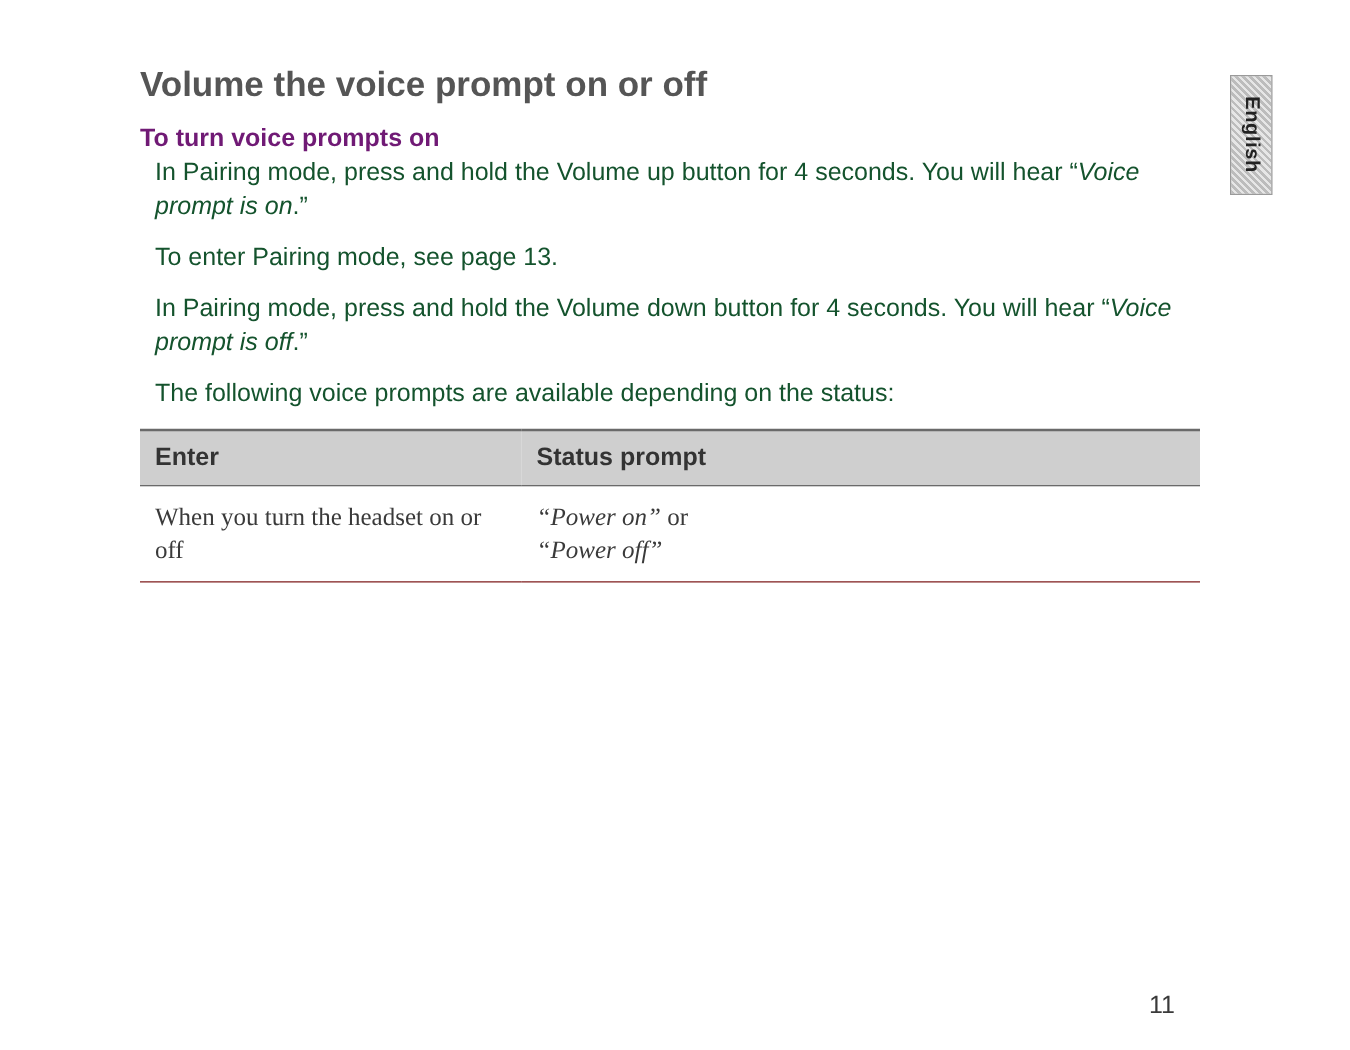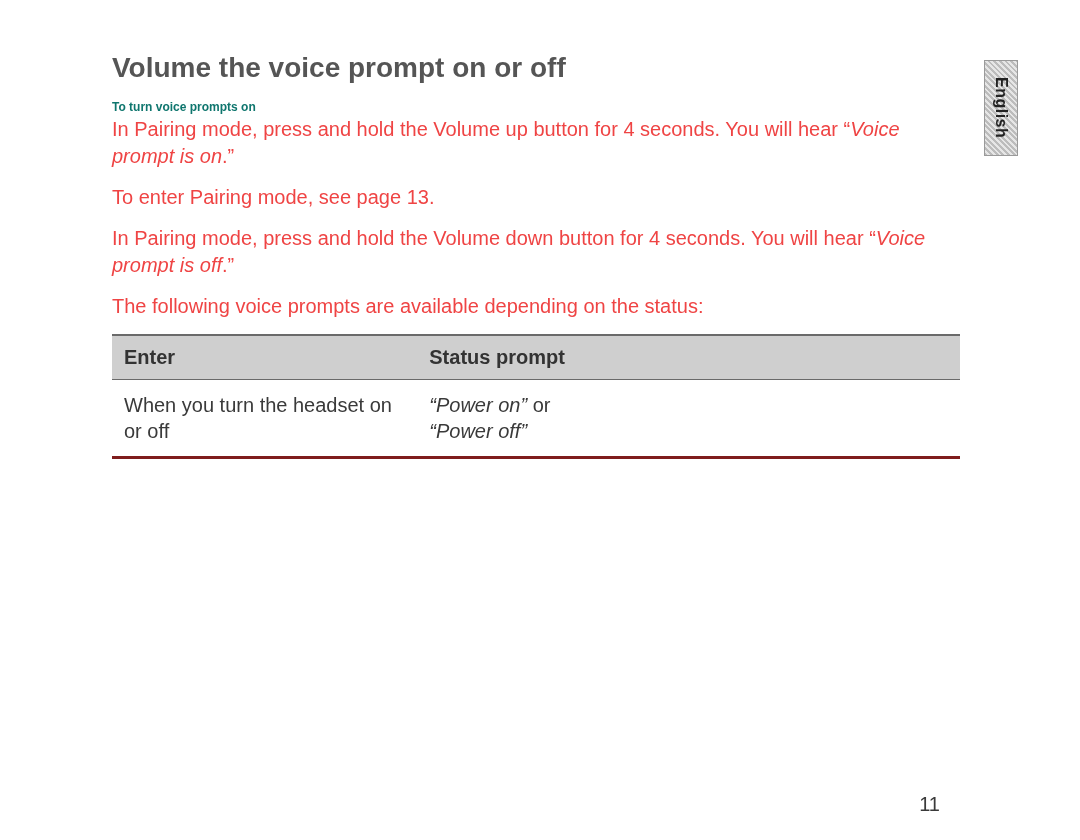--- a/index.html
+++ b/index.html
@@ -19,52 +19,53 @@
     box-sizing: border-box;
     padding: 52px 120px 40px 112px;
   }
   .section-title {
     font-size: 28px;
     font-weight: bold;
     color: #555;
     margin: 0 0 10px 0;
   }
   .sub-heading {
-    font-size: 12px;
+    font-size: 20px;
     font-weight: bold;
-    color: #0f766e;
+    color: #701a75;
     margin: 16px 0 2px 0;
   }
   .body-text {
     font-size: 20px;
     line-height: 1.35;
-    color: #ef4444;
-    margin: 2px 0 14px 0;
+    color: #14532d;
+    margin: 2px 0 14px 12px;
   }
   .italic { font-style: italic; }
   table.prompt-table {
     width: 100%;
     border-collapse: collapse;
     margin-top: 6px;
     font-size: 20px;
   }
   table.prompt-table th {
     background: #cfcfcf;
     color: #333;
     font-weight: bold;
     text-align: left;
     padding: 10px 12px;
     border-top: 2px solid #6a6a6a;
     border-bottom: 1px solid #6a6a6a;
   }
   table.prompt-table td {
     padding: 12px 12px;
-    border-bottom: 3px solid #7f1d1d;
+    border-bottom: 1px solid #7f1d1d;
     vertical-align: middle;
     line-height: 1.3;
+    font-family: Liberation Serif, serif;
   }
   table.prompt-table td.voice-col { font-style: italic; }
   .page-number {
     position: absolute;
     bottom: 24px;
     right: 140px;
     font-size: 20px;
     color: #3a3a3a;
   }
   .lang-tab {

